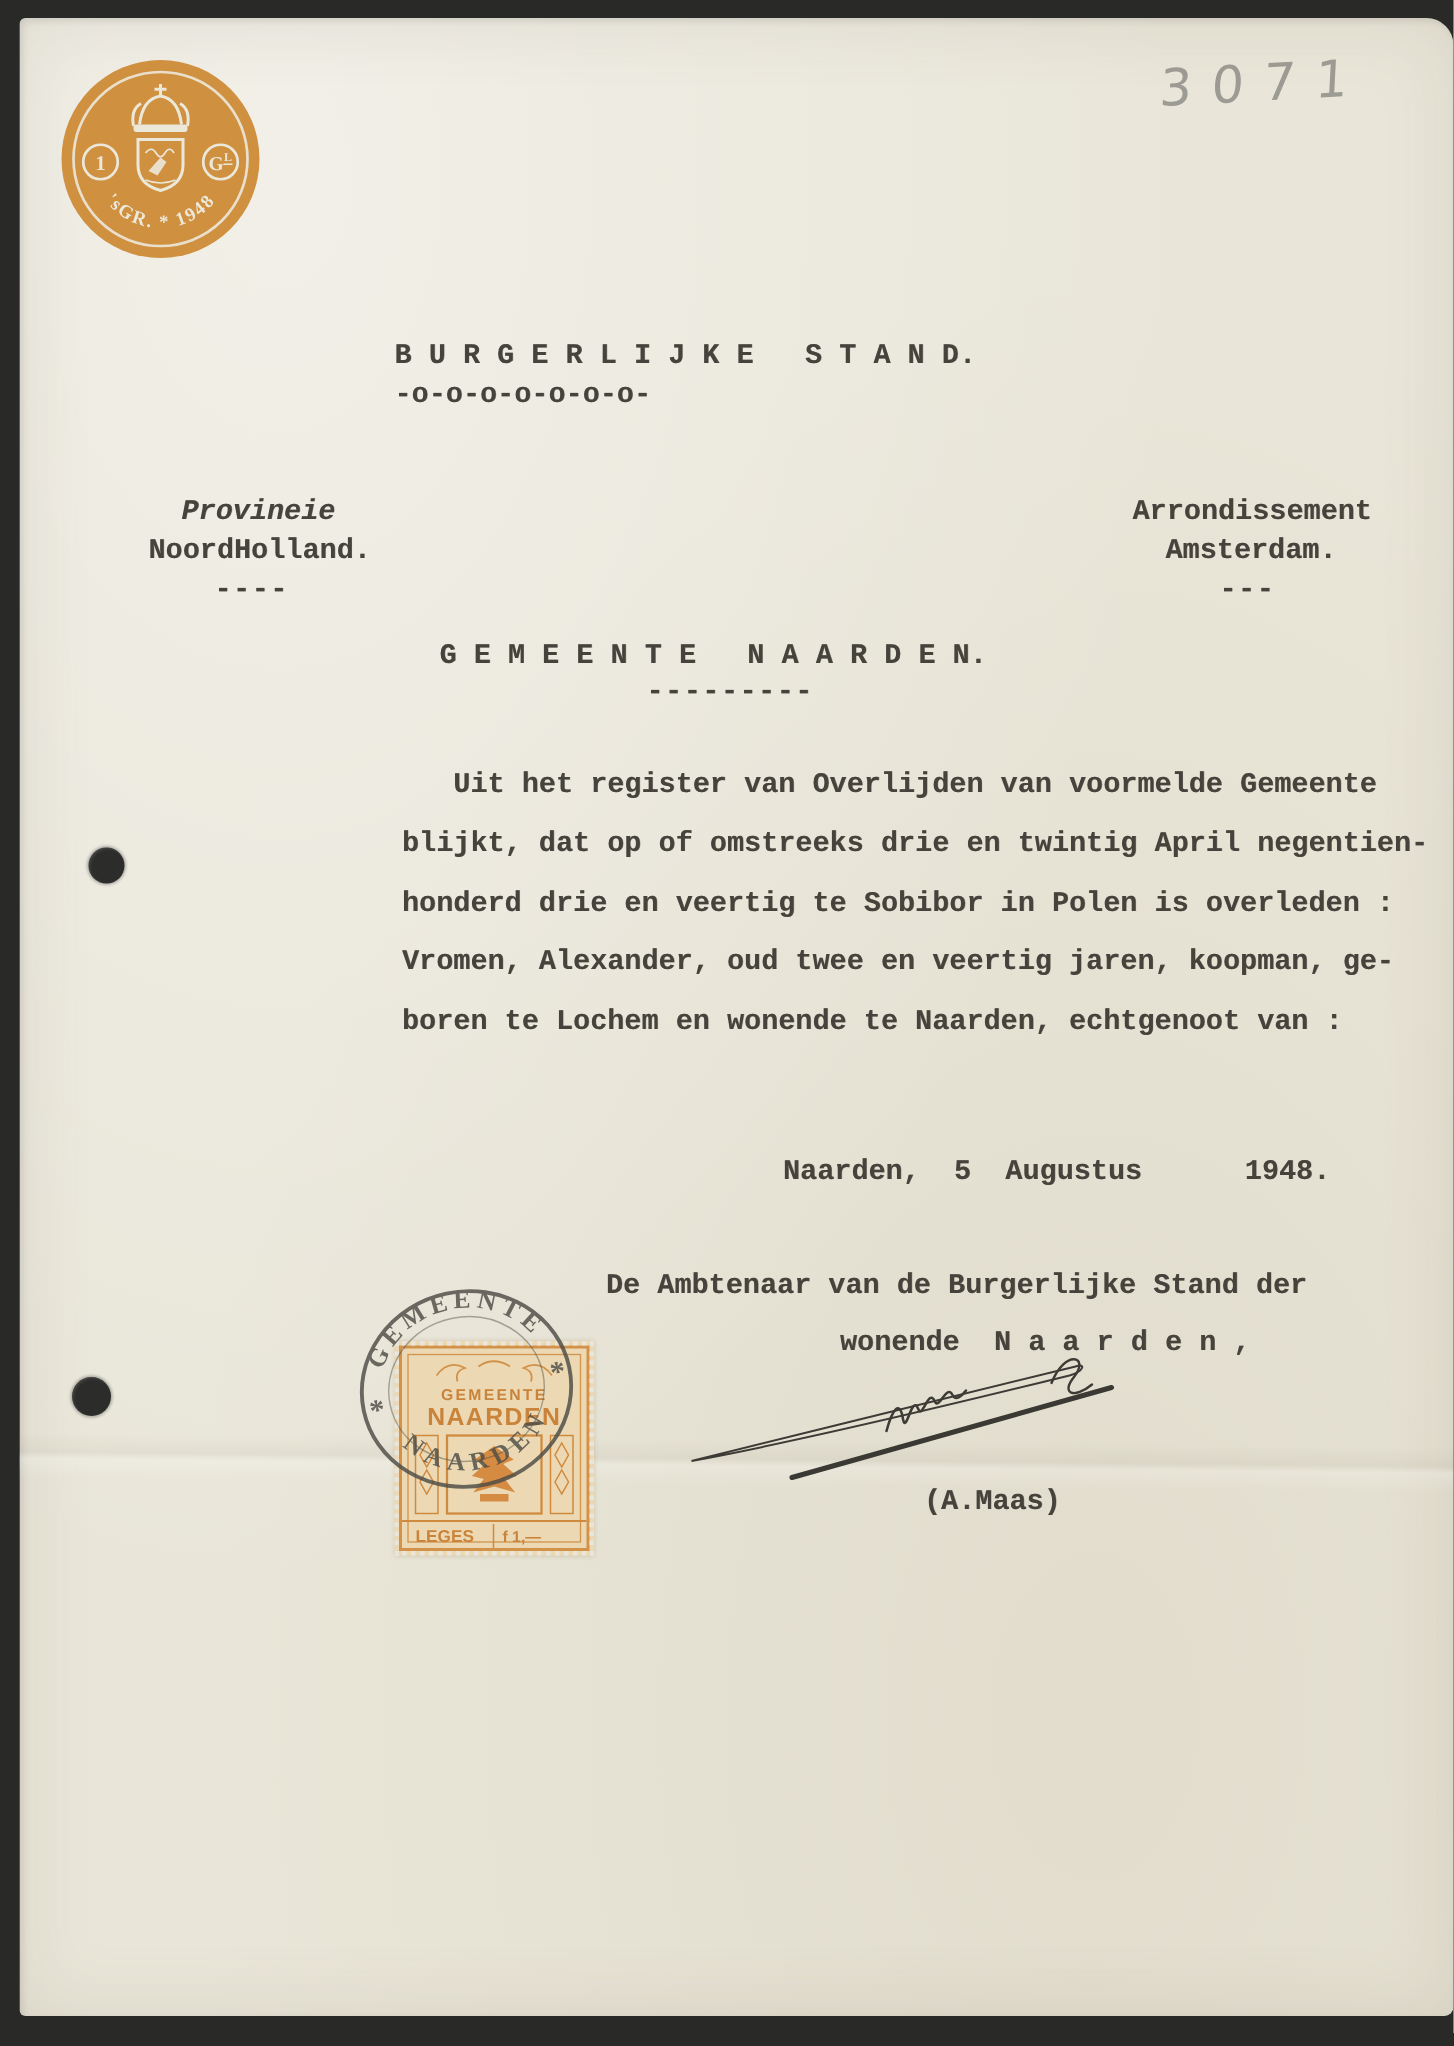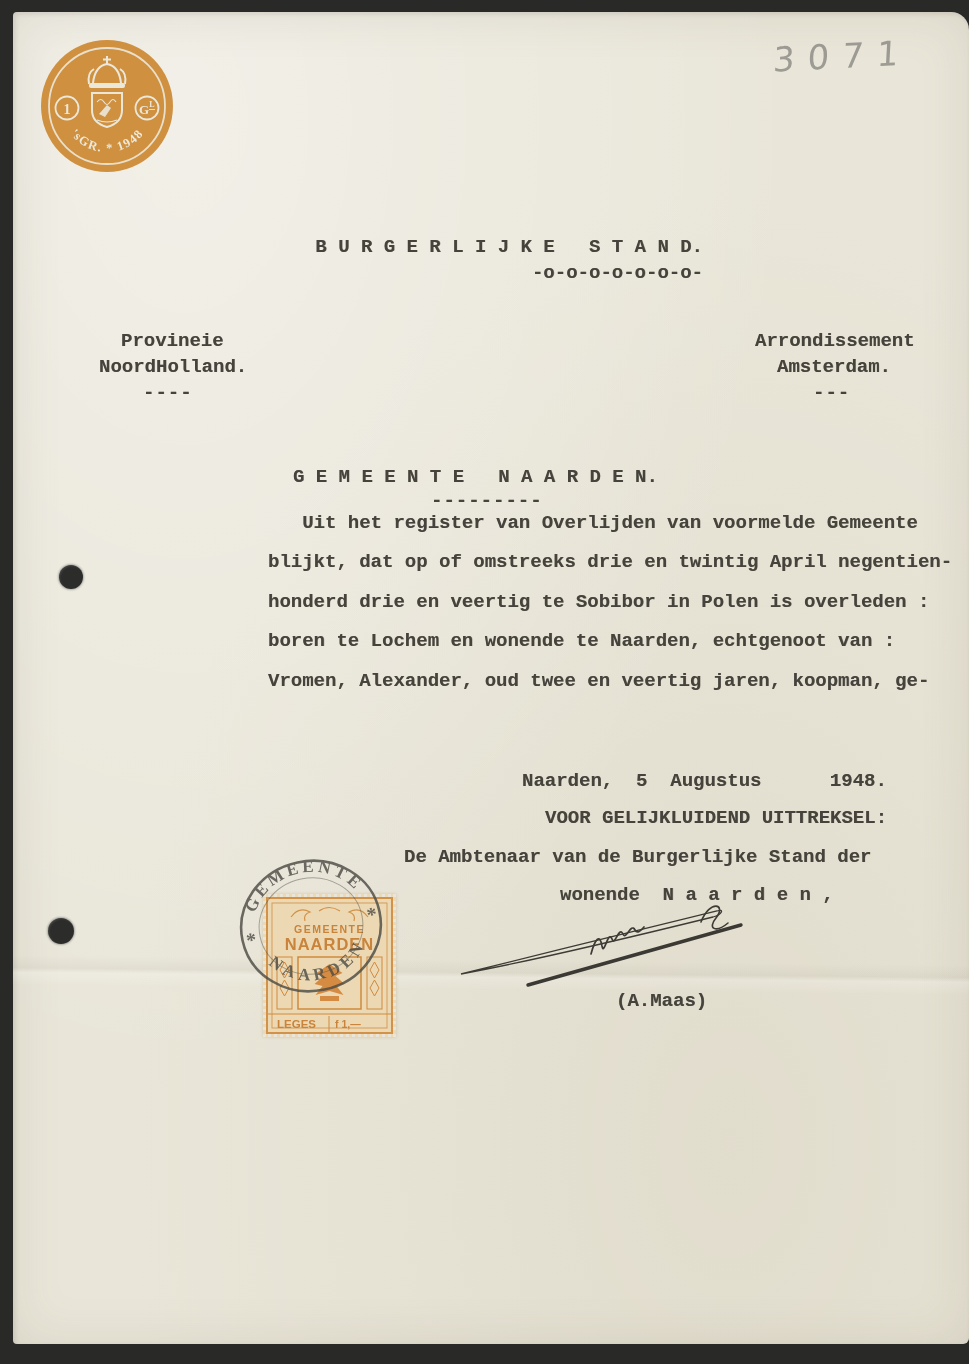--- a/index.html
+++ b/index.html
@@ -20,28 +20,28 @@
   }
   .tw{white-space:pre;font-family:"Liberation Mono","DejaVu Sans Mono",monospace;
       font-weight:700;color:#45433c;font-size:19px;
       text-shadow:0.3px 0.3px 0.3px rgba(62,58,48,0.45);}
   .abs{position:absolute;}
   .pencil{
     position:absolute;left:760px;top:24px;
     font-family:"DejaVu Sans",sans-serif;font-size:34px;letter-spacing:13px;
     color:#8f8e88;transform:rotate(-3deg) skewX(-6deg);opacity:0.85;
   }
-  .title-block{position:absolute;left:250px;top:222px;width:440px;text-align:right;line-height:26px;}
+  .title-block{position:absolute;left:250px;top:212px;width:440px;text-align:left;line-height:26px;}
   .prov{position:absolute;left:86px;top:316px;line-height:26px;}
-  .prov .l1{margin-left:22px;}
+  .prov .l1{margin-left:22px;font-style:italic;}
   .prov .ul{margin-left:44px;letter-spacing:1px;}
   .dist{position:absolute;left:742px;top:316px;line-height:26px;}
   .dist .l2{margin-left:22px;}
   .dist .ul{margin-left:58px;letter-spacing:1px;}
-  .muni{position:absolute;left:280px;top:413px;line-height:24px;margin-top:40px;}
+  .muni{position:absolute;left:280px;top:413px;line-height:24px;}
   .muni .ul{margin-left:138px;letter-spacing:1px;}
   .bodytext{position:absolute;left:255px;top:492px;line-height:39.4px;}
   .crease{
     position:absolute;left:0;right:0;top:948px;height:30px;pointer-events:none;
     background:linear-gradient(to bottom, rgba(0,0,0,0) 0%, rgba(92,86,68,0.06) 42%,
                rgba(255,255,255,0.20) 58%, rgba(0,0,0,0) 100%);
     transform:rotate(0.6deg);
   }
   .hole{position:absolute;border-radius:50%;background:#2c2c2a;
         box-shadow:0 0 2px 1px rgba(0,0,0,0.28), inset 1px 1px 2px rgba(255,255,255,0.12);}
@@ -110,26 +110,25 @@
 
   <div class="muni">
     <div class="tw">G E M E E N T E   N A A R D E N.</div>
     <div class="tw ul">---------</div>
   </div>
 
   <div class="bodytext">
     <div class="tw">   Uit het register van Overlijden van voormelde Gemeente</div>
     <div class="tw">blijkt, dat op of omstreeks drie en twintig April negentien-</div>
     <div class="tw">honderd drie en veertig te Sobibor in Polen is overleden :</div>
+    <div class="tw">Vromen, Alexander, oud twee en veertig jaren, koopman, ge-</div>
     <div class="tw">boren te Lochem en wonende te Naarden, echtgenoot van :</div>
-    <div class="tw">Vromen, Alexander, oud twee en veertig jaren, koopman, ge-</div>
   </div>
 
   <div class="tw abs" style="left:509px;top:758px;">Naarden,  5  Augustus      1948.</div>
-  <div class="tw abs" style="left:532px;top:795px;">VOOR GELIJKLUIDEND UITTREKSEL:</div>
   <div class="tw abs" style="left:391px;top:834px;">De Ambtenaar van de Burgerlijke Stand der</div>
   <div class="tw abs" style="left:547px;top:872px;">wonende  N a a r d e n ,</div>
 
   <div class="crease"></div>
 
   <div class="stamp-revenue">
     <svg width="133" height="143" viewBox="0 0 133 143">
       <rect x="4" y="4" width="125" height="135" fill="none" stroke="#cf8a3e" stroke-width="2" opacity="0.9"></rect>
       <rect x="9" y="9" width="115" height="125" fill="none" stroke="#cf8a3e" stroke-width="0.9" opacity="0.85"></rect>
       <g stroke="#cf8a3e" fill="none" stroke-width="1.2" opacity="0.9">

